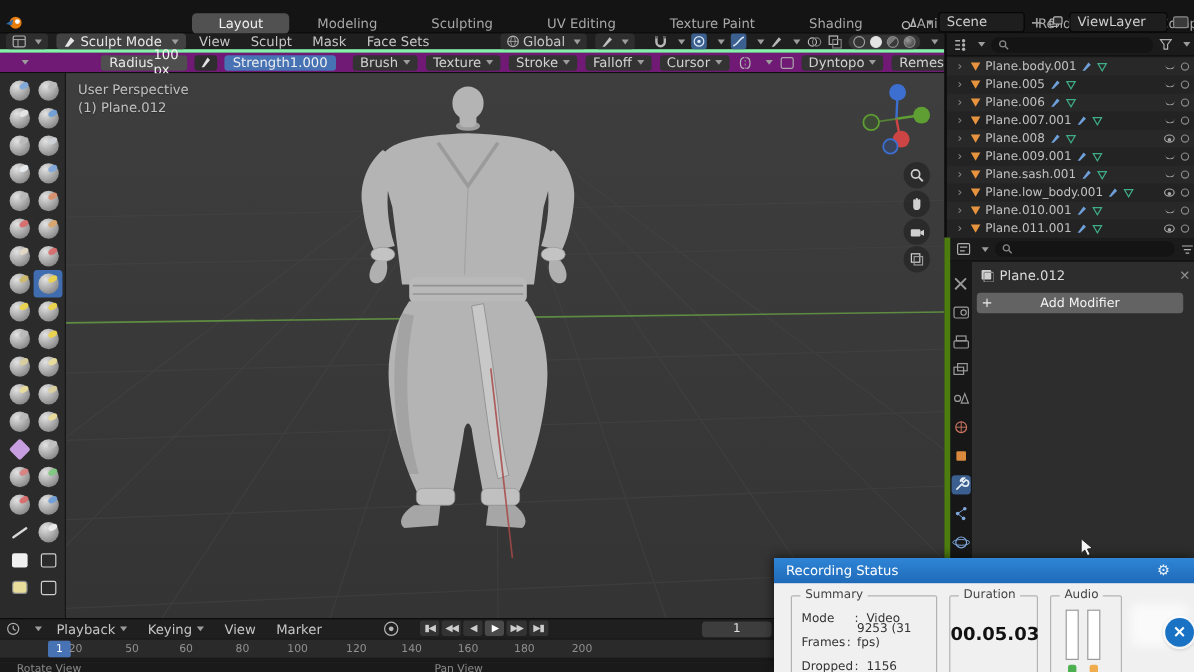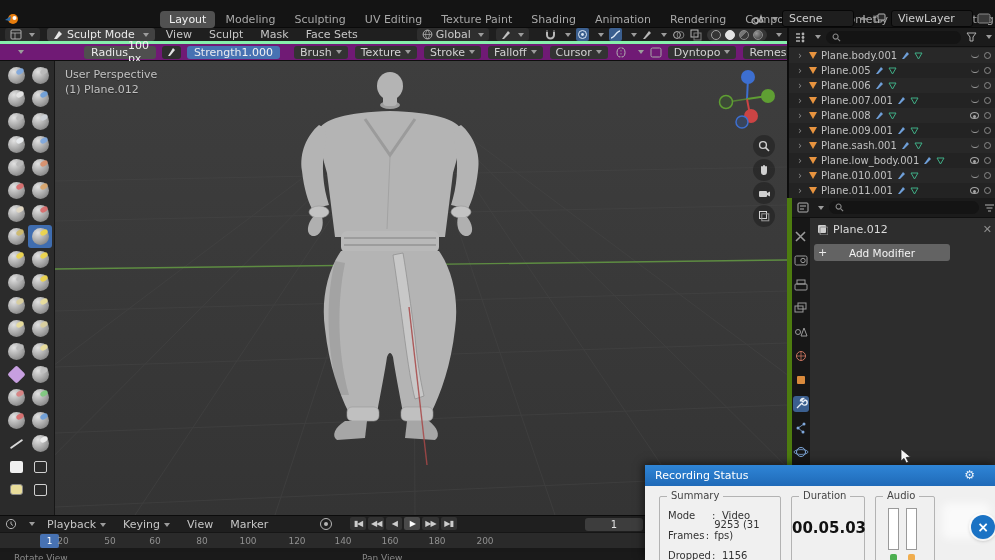--- a/index.html
+++ b/index.html
@@ -8,21 +8,21 @@
   #app{position:relative;width:995px;height:560px;overflow:hidden;background:#2e2e2e;margin:0 auto}
   .abs{position:absolute}
   .ico{display:inline-block;vertical-align:middle}
   .cv{width:0;height:0;border-left:3px solid transparent;border-right:3px solid transparent;border-top:4px solid #9c9c9c;display:inline-block;margin-left:4px;vertical-align:middle}
   
   #topbar{left:0;top:0;width:995px;height:28px;background:#141414;border-bottom:1px solid #0a0a0a}
   #topstrip{left:0;top:0;width:995px;height:9px;background:#0f0f0f;opacity:.9}
   #menubar{left:4px;top:10px;height:18px;display:flex;align-items:center;gap:2px}
   .menu{padding:2px 8px;color:#c3c3c3;border-radius:3px;cursor:default}
   #ws-tabs{left:160px;top:10px;height:18px;display:flex;align-items:center;gap:1px}
-  .tab{padding:2px 9px;color:#a8a8a8;border-radius:4px 4px 0 0;white-space:nowrap}
+  .tab{padding:2px 22px;color:#a8a8a8;border-radius:4px 4px 0 0;white-space:nowrap}
   .tab.active{background:#515151;color:#f0f0f0;border-radius:4px}
   #top-right{right:4px;top:9px;height:19px;display:flex;align-items:center;gap:4px}
   .pillfield{background:#1e1e1e;border:1px solid #070707;border-radius:3px;height:17px;display:flex;align-items:center;padding:0 6px;gap:4px;color:#cfcfcf}
   
   #vp-header{left:0;top:28px;width:787px;height:16px;background:#1f1f1f;display:flex;align-items:center;padding:0 5px;gap:7px;border-bottom:3px solid #86efac}
   #tool-row{left:0;top:44px;width:787px;height:17px;background:#701a75;display:flex;align-items:center;padding:0 6px;gap:6px;border-bottom:1px solid #0e0e0e}
   .hmenu{color:#c6c6c6;padding:1px 4px}
   .modepill{background:#424242;border-radius:3px;height:13px;display:flex;align-items:center;padding:0 6px;gap:4px;color:#e8e8e8}
   .hbtn{background:#2e2e2e;border-radius:3px;height:13px;display:flex;align-items:center;padding:0 5px;gap:3px}
   .sphere{width:10px;height:10px;border-radius:50%;border:1.5px solid #9f9f9f;display:inline-block}
@@ -60,21 +60,21 @@
   .rowicons{margin-left:auto;display:flex;align-items:center;gap:5px;padding-right:6px}
   .eyec{width:8px;height:4px;border-bottom:1.5px solid #9a9a9a;border-radius:0 0 8px 8px;display:inline-block}
   .eyeo{width:9px;height:7px;border:1.2px solid #a5a5a5;border-radius:50%;display:inline-block;position:relative}
   .eyeo i{position:absolute;left:2px;top:1.6px;width:3px;height:3px;border-radius:50%;background:#a5a5a5}
   .camdot{width:7px;height:7px;border:1.5px solid #8a8a8a;border-radius:50%;display:inline-block}
   
   #props{left:787px;top:198px;width:208px;height:362px;background:#2d2d2d;border-left:5px solid #4d7c0f}
   #props-header{position:absolute;left:0;top:0;width:208px;height:20px;background:#1b1b1b;display:flex;align-items:center;padding:0 5px;gap:5px;border-bottom:1px solid #101010}
   #tabstrip{position:absolute;left:0;top:20px;width:18px;height:342px;background:#171717}
   #crumb{position:absolute;left:18px;top:22px;width:188px;height:18px;display:flex;align-items:center;gap:5px;color:#dcdcdc;padding:0 6px}
-  #addmod{position:absolute;left:22px;top:46px;width:136px;height:17px;background:#636363;border-radius:3px;color:#f2f2f2;display:flex;align-items:center;justify-content:center;font-size:10.5px}
+  #addmod{position:absolute;left:22px;top:46px;width:172px;height:17px;background:#636363;border-radius:3px;color:#f2f2f2;display:flex;align-items:center;justify-content:center;font-size:10.5px}
   #addmod-plus{position:absolute;left:26px;top:48px;color:#eaeaea;font-size:11px}
   
   #timeline{left:0;top:515px;width:995px;height:33px;background:#1f1f1f;border-top:1px solid #0c0c0c}
   #tl-header{position:absolute;left:0;top:0;width:995px;height:16px;display:flex;align-items:center;padding:0 5px;gap:8px}
   #tl-menus{display:flex;align-items:center;gap:9px}
   .tlbtns{position:absolute;left:350px;top:1px;display:flex;align-items:center;gap:2px}
   .pbtn{color:#cdcdcd;font-size:8px;background:#333;border-radius:2px;height:13px;min-width:16px;display:flex;align-items:center;justify-content:center;padding:0 3px;letter-spacing:-1px}
   .pbtn.play{background:#4a4a4a;color:#fff}
   #autokey{position:absolute;left:320px;top:2px;width:12px;height:12px;border:1.5px solid #b5b5b5;border-radius:50%;display:flex;align-items:center;justify-content:center}
   #autokey i{width:4px;height:4px;border-radius:50%;background:#b5b5b5}

